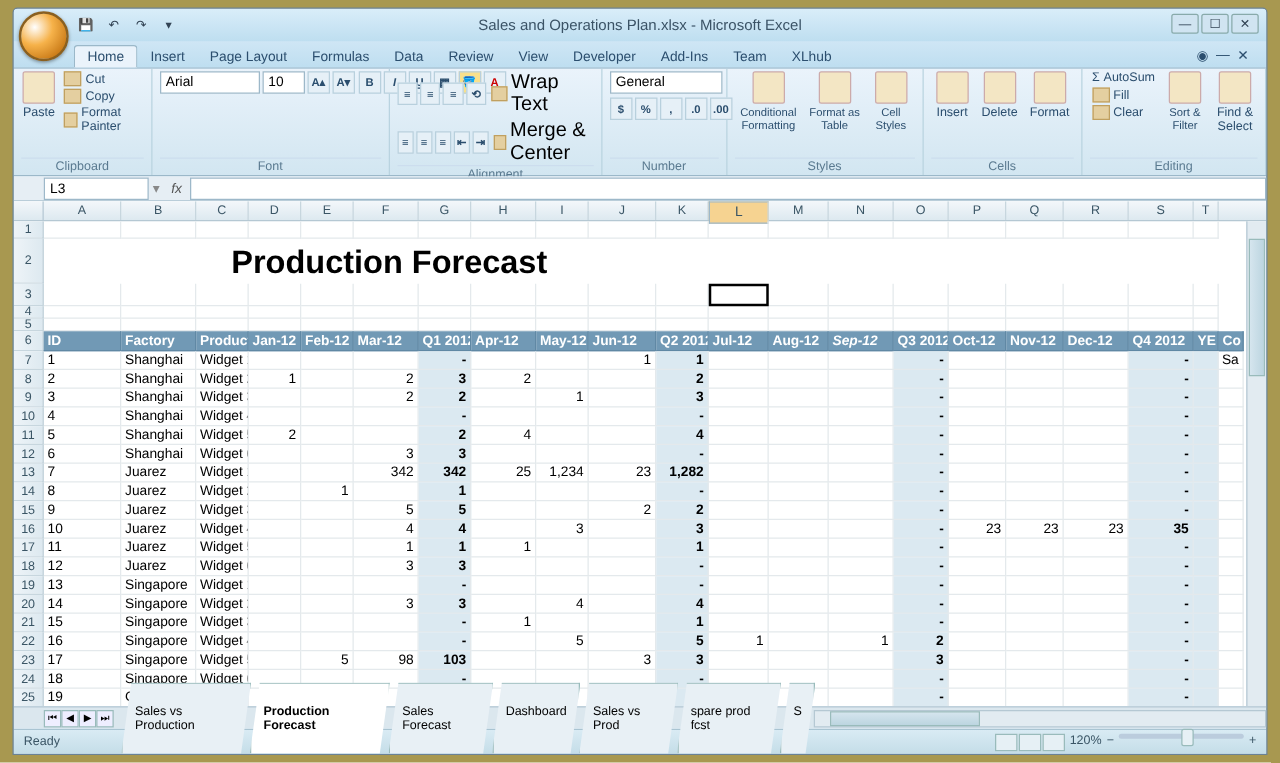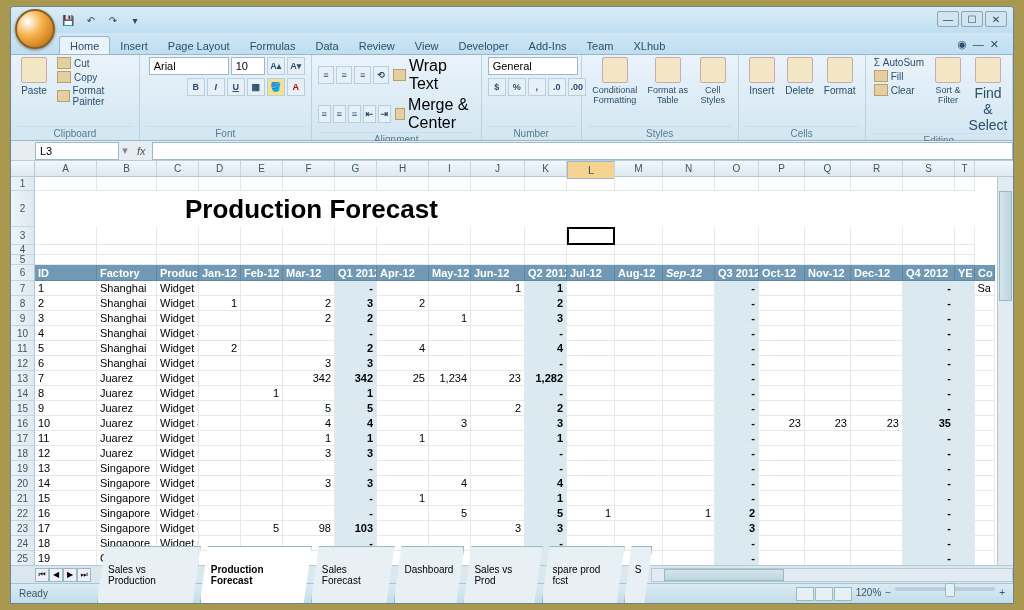--- a/index.html
+++ b/index.html
@@ -87,20 +87,21 @@
 <div class="window">
 
   <div class="titlebar">
     <div class="office-btn"></div>
     <div class="qat">
       <span class="qat-item">💾</span>
       <span class="qat-item">↶</span>
       <span class="qat-item">↷</span>
       <span class="qat-item">▾</span>
     </div>
+    <div class="title-text">Sales and Operations Plan.xlsx - Microsoft Excel</div>
     <div class="win-controls">
       <span>—</span>
       <span>☐</span>
       <span>✕</span>
     </div>
   </div>
 
   <div class="ribbon-tabs">
     <div class="ribbon-tab active">Home</div>
     <div class="ribbon-tab">Insert</div>
@@ -140,21 +141,21 @@
           <div class="stack-item">
               <div class="ic"></div>
               <span>Format Painter</span>
             </div>
         </div>
       </div>
       <div class="group-label">Clipboard</div>
     </div>
 
     <div class="group" style="width:190px">
-      <div class="group-body" style="flex-direction:column; gap:3px; width:100%;align-items:flex-end;">
+      <div class="group-body" style="gap:3px; width:100%;">
         <div class="row-ctrls">
           <div class="sel" style="width:80px">Arial</div>
           <div class="sel" style="width:34px">10</div>
           <div class="mini">A▴</div>
           <div class="mini">A▾</div>
         </div>
         <div class="row-ctrls">
           <div class="mini">B</div>
           <div class="mini" style="font-style:italic">I</div>
           <div class="mini" style="text-decoration:underline">U</div>
@@ -258,21 +259,21 @@
               <div class="ic"></div>
               <span>Clear</span>
             </div>
         </div>
         <div class="btn-big" style="width:36px">
             <div class="ic"></div>
             <span style="font-size:9px;text-align:center">Sort &amp; Filter</span>
           </div>
         <div class="btn-big" style="width:36px">
             <div class="ic"></div>
-            <span style="font-size:14px;text-align:center">Find &amp; Select</span>
+            <span style="font-size:10px;text-align:center">Find &amp; Select</span>
           </div>
       </div>
       <div class="group-label">Editing</div>
     </div>
   </div>
 
   <div class="fbar">
     <div class="namebox">L3</div>
     <span class="fbar-sep">▾</span>
     <span class="fx">fx</span>

